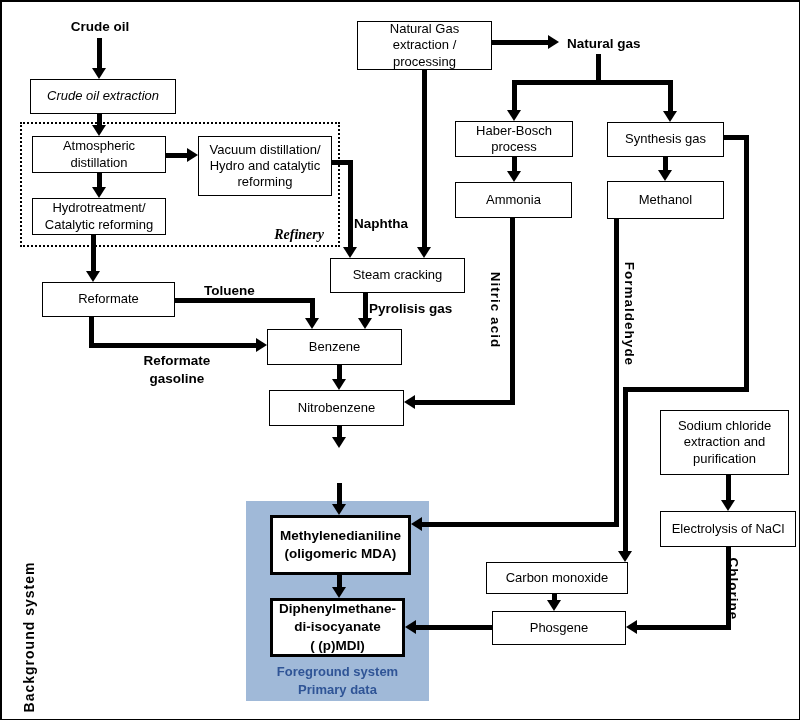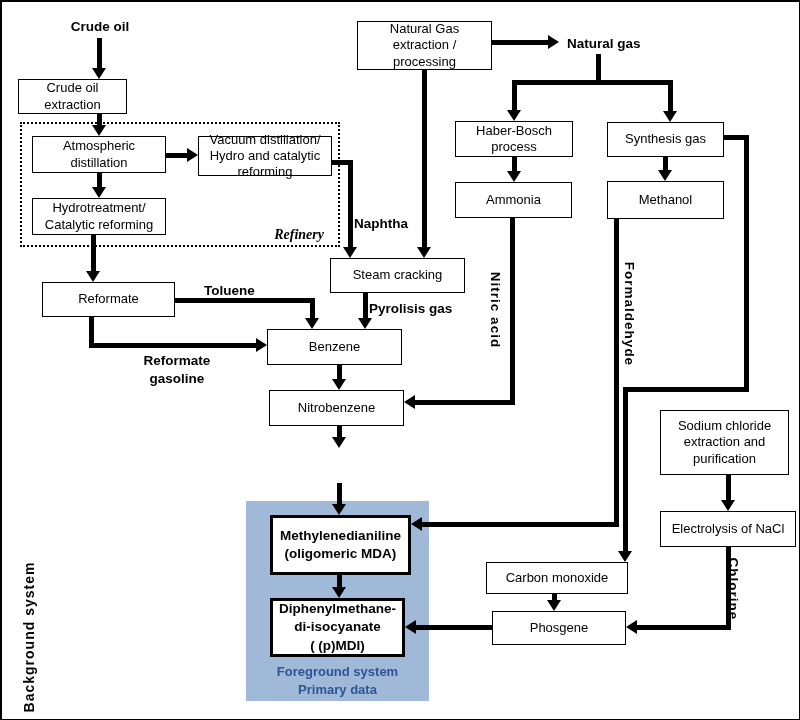--- a/index.html
+++ b/index.html
@@ -48,24 +48,24 @@
   <div class="lbl" style="left:565px;top:33px;">Natural gas</div>
   <div class="lbl" style="left:352px;top:213px;">Naphtha</div>
   <div class="lbl" style="left:202px;top:280px;">Toluene</div>
   <div class="lbl" style="left:367px;top:298px;">Pyrolisis gas</div>
   <div class="lbl center" style="left:125px;top:350px;width:100px;">Reformate
 gasoline</div>
   <div class="vlbl rot90" style="left:433px;top:299px;width:120px;">Nitric acid</div>
   <div class="vlbl rot90" style="left:567px;top:303px;width:120px;">Formaldehyde</div>
   <div class="vlbl rot90" style="left:676px;top:578px;width:110px;">Chlorine</div>
 
-  <div class="box" style="left:16px;top:77px;width:109px;height:35px;">Crude oil extraction</div>
+  <div class="box" style="left:28px;top:77px;width:146px;height:35px;font-style:italic;">Crude oil extraction</div>
   <div class="box" style="left:30px;top:134px;width:134px;height:37px;">Atmospheric
 distillation</div>
-  <div class="box" style="left:196px;top:134px;width:134px;height:40px;">Vacuum distillation/
+  <div class="box" style="left:196px;top:134px;width:134px;height:60px;">Vacuum distillation/
 Hydro and catalytic
 reforming</div>
   <div class="box" style="left:30px;top:196px;width:134px;height:37px;">Hydrotreatment/
 Catalytic reforming</div>
   <div class="box" style="left:355px;top:19px;width:135px;height:49px;">Natural Gas
 extraction /
 processing</div>
   <div class="box" style="left:453px;top:119px;width:118px;height:36px;">Haber-Bosch
 process</div>
   <div class="box" style="left:453px;top:180px;width:117px;height:36px;">Ammonia</div>

